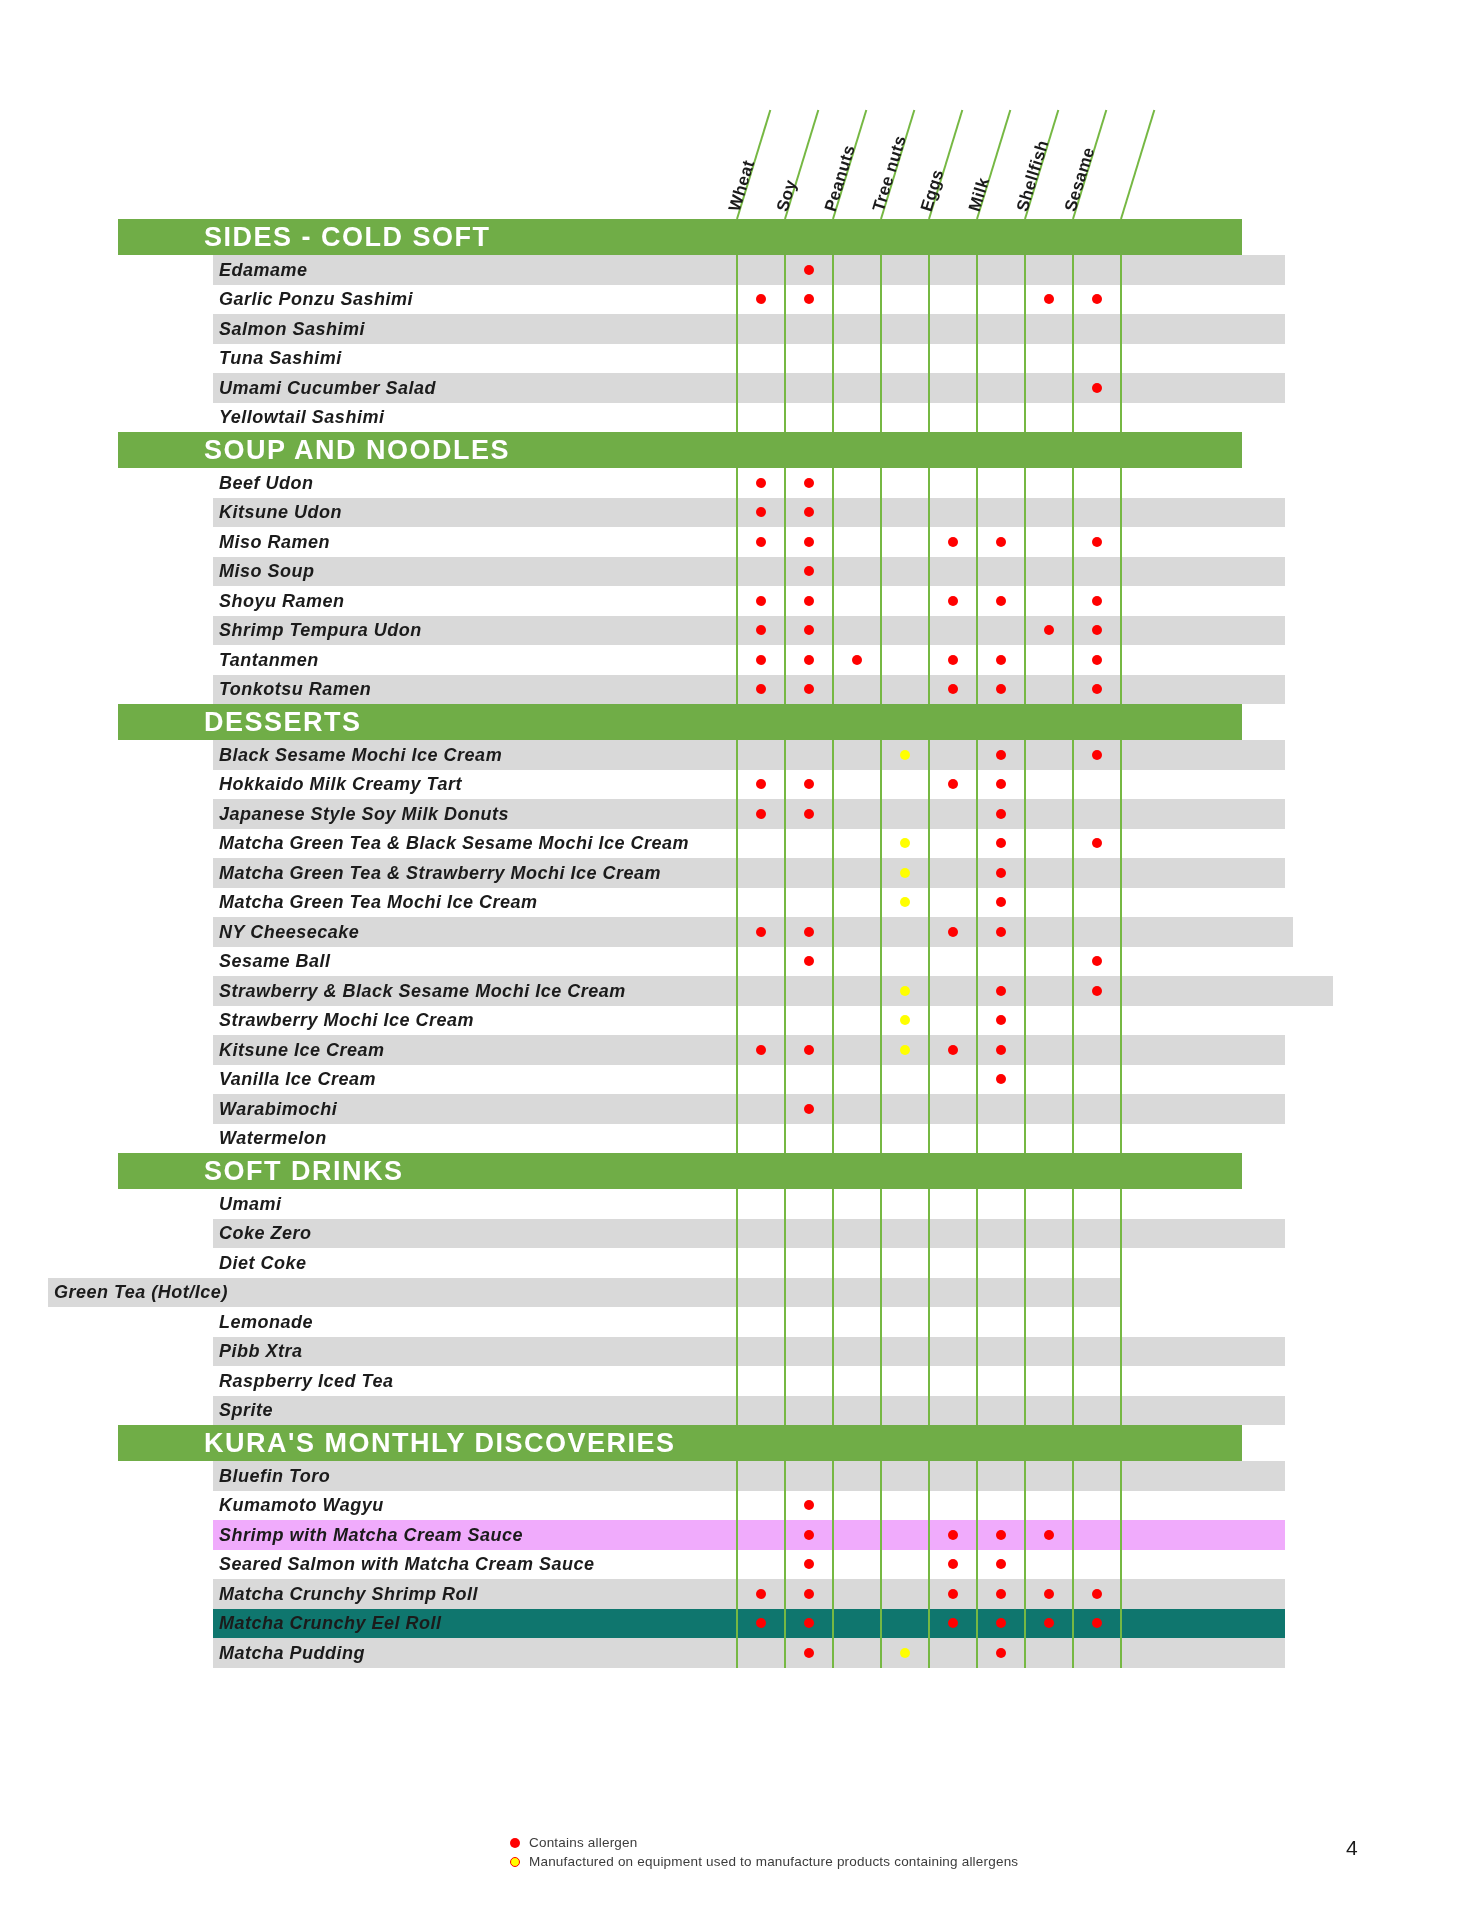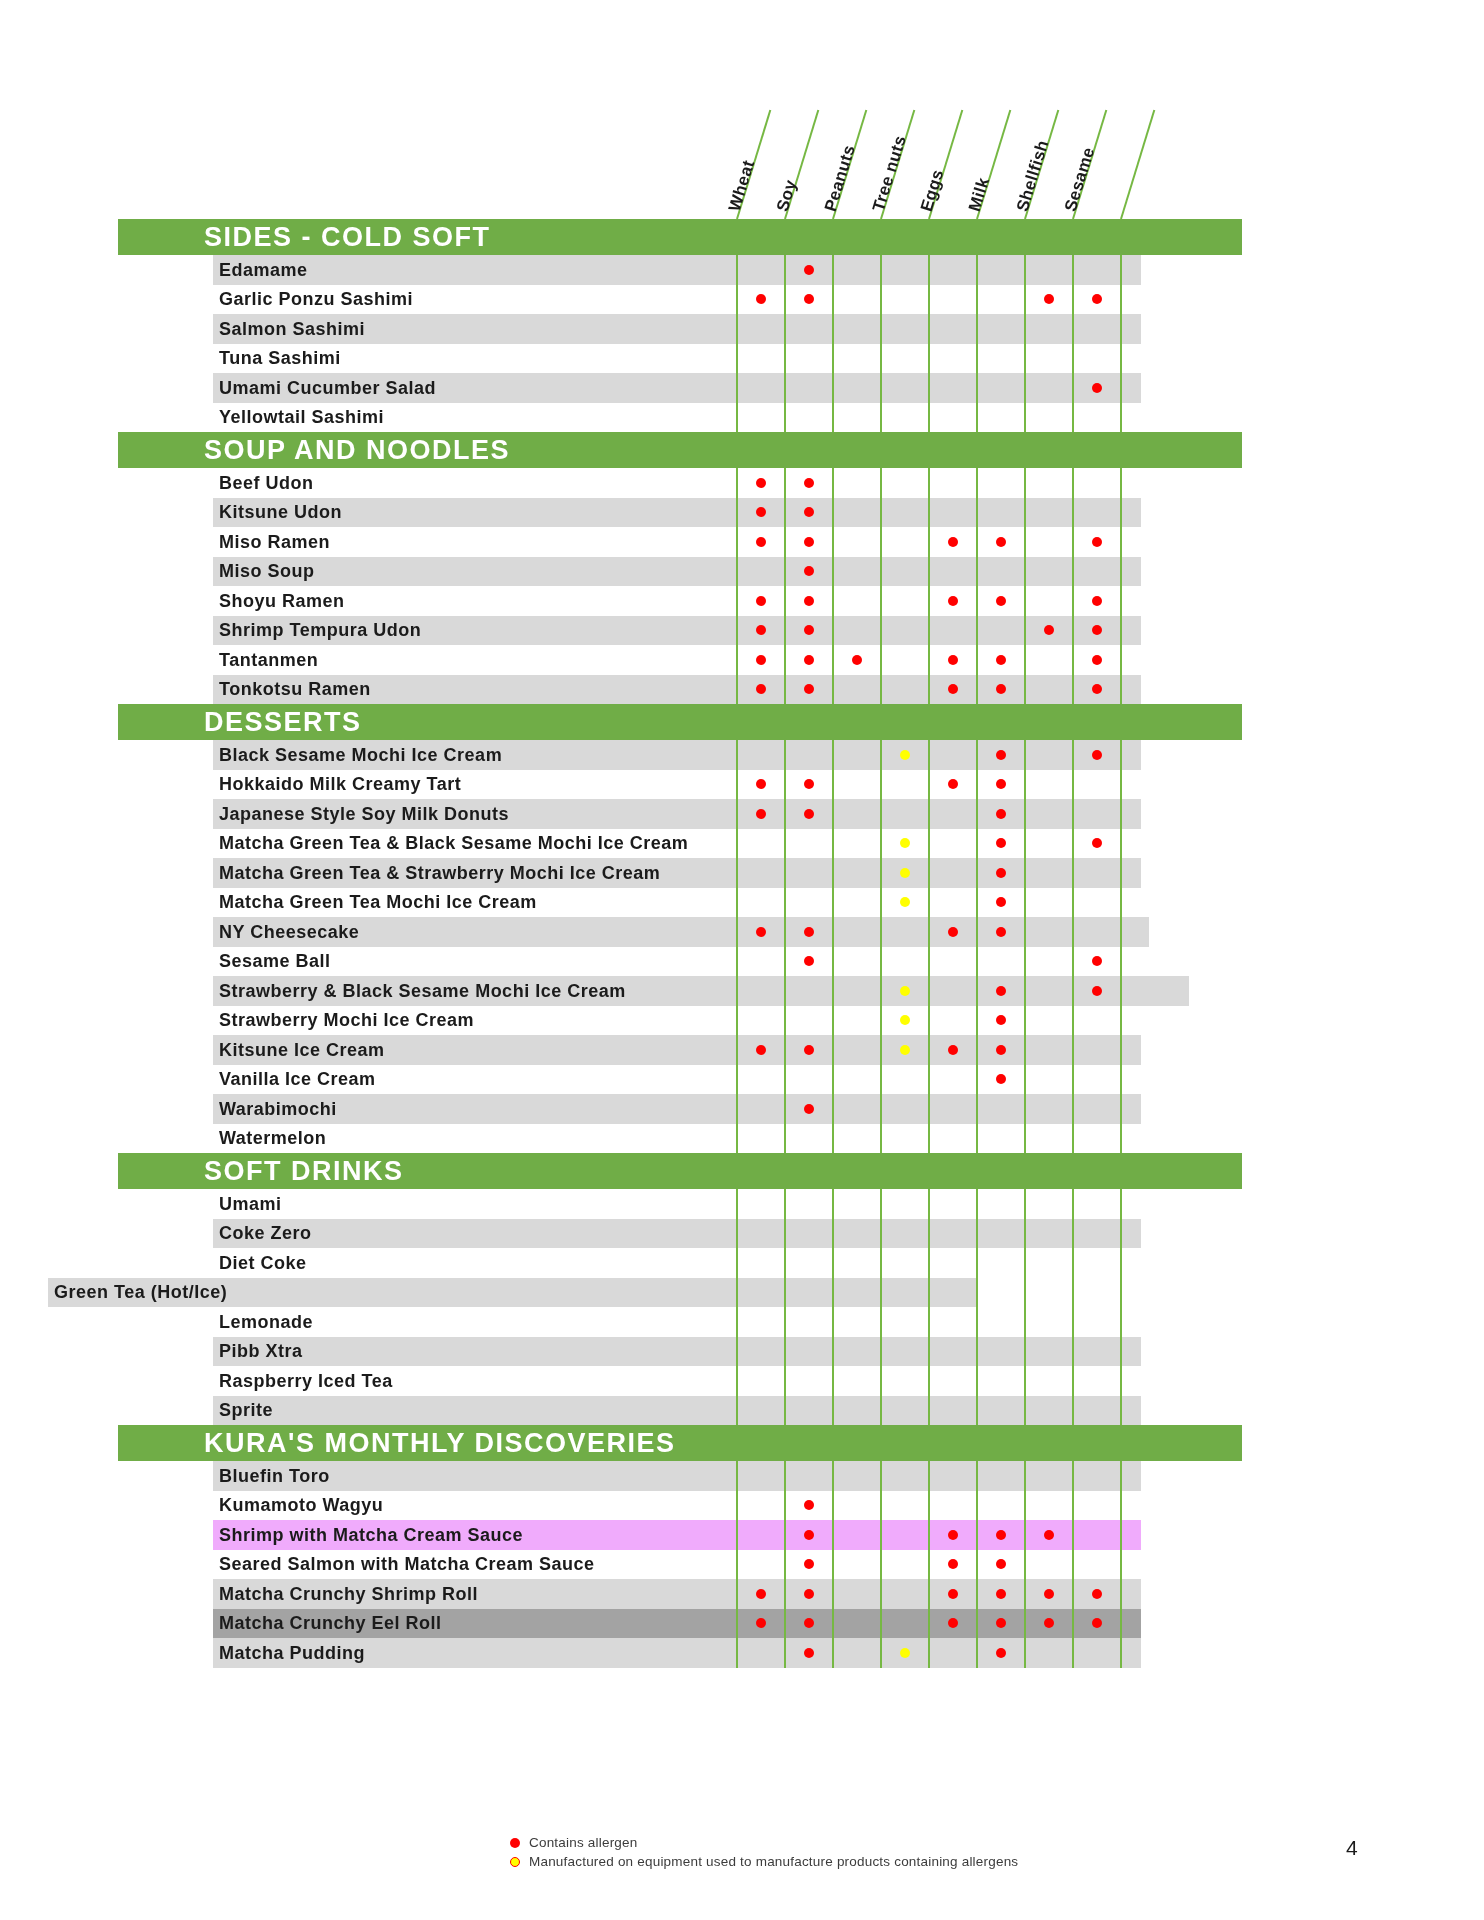--- a/index.html
+++ b/index.html
@@ -14,21 +14,21 @@
 
   
   .vlines{position:absolute;left:0;top:0;z-index:2;}
   .vline{position:absolute;width:2px;top:255px;height:1413px;}
 
   
   .tbl{position:absolute;left:0;top:219px;width:1484px;display:flex;flex-direction:column;}
   .sec-bar{position:relative;z-index:3;margin-left:118px;width:1124px;height:36px;
            box-sizing:border-box;display:flex;align-items:center;padding-left:86px;}
   .sec-title{color:#ffffff;font-weight:bold;font-size:27px;letter-spacing:1.5px;white-space:nowrap;}
-  .row{position:relative;margin-left:213px;width:928px;height:29.5px;}
+  .row{position:relative;margin-left:213px;width:1072px;height:29.5px;font-style:italic;}
   .row-label{position:absolute;left:6px;top:50%;transform:translateY(-50%);
              font-weight:bold;font-size:18px;letter-spacing:.5px;color:#1b1b1b;white-space:nowrap;}
   .dot{position:absolute;z-index:4;width:10px;height:10px;border-radius:50%;top:9.75px;}
 
   
   .legend{position:absolute;left:510px;top:1833px;font-size:13.5px;color:#3c3c3c;letter-spacing:.2px;}
   .legend-row{display:flex;align-items:center;height:19px;}
   .legend-dot{width:10px;height:10px;border-radius:50%;margin-right:9px;flex:0 0 auto;box-sizing:border-box;}
   .legend-dot.contains{background:#ff0000;}
   .legend-dot.may{background:#ffff00;border:1.5px solid #ff0000;}
@@ -275,21 +275,21 @@
       </div>
       <div class="row" style="background: rgb(217, 217, 217);">
         <span class="row-label">Matcha Crunchy Shrimp Roll</span>
         <span class="dot" style="left: 543px; background: rgb(255, 0, 0);"></span>
         <span class="dot" style="left: 591px; background: rgb(255, 0, 0);"></span>
         <span class="dot" style="left: 735px; background: rgb(255, 0, 0);"></span>
         <span class="dot" style="left: 783px; background: rgb(255, 0, 0);"></span>
         <span class="dot" style="left: 831px; background: rgb(255, 0, 0);"></span>
         <span class="dot" style="left: 879px; background: rgb(255, 0, 0);"></span>
       </div>
-      <div class="row" style="background: #a3a3a3;">
+      <div class="row" style="background: #0f766e;">
         <span class="row-label">Matcha Crunchy Eel Roll</span>
         <span class="dot" style="left: 543px; background: rgb(255, 0, 0);"></span>
         <span class="dot" style="left: 591px; background: rgb(255, 0, 0);"></span>
         <span class="dot" style="left: 735px; background: rgb(255, 0, 0);"></span>
         <span class="dot" style="left: 783px; background: rgb(255, 0, 0);"></span>
         <span class="dot" style="left: 831px; background: rgb(255, 0, 0);"></span>
         <span class="dot" style="left: 879px; background: rgb(255, 0, 0);"></span>
       </div>
       <div class="row" style="background: rgb(217, 217, 217);">
         <span class="row-label">Matcha Pudding</span>

